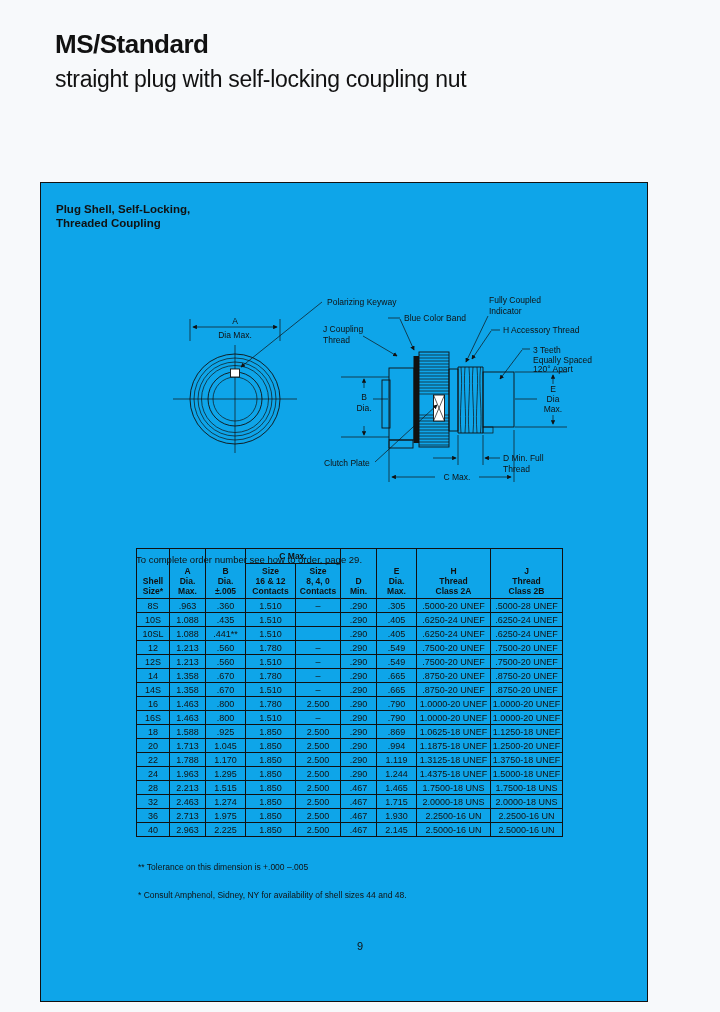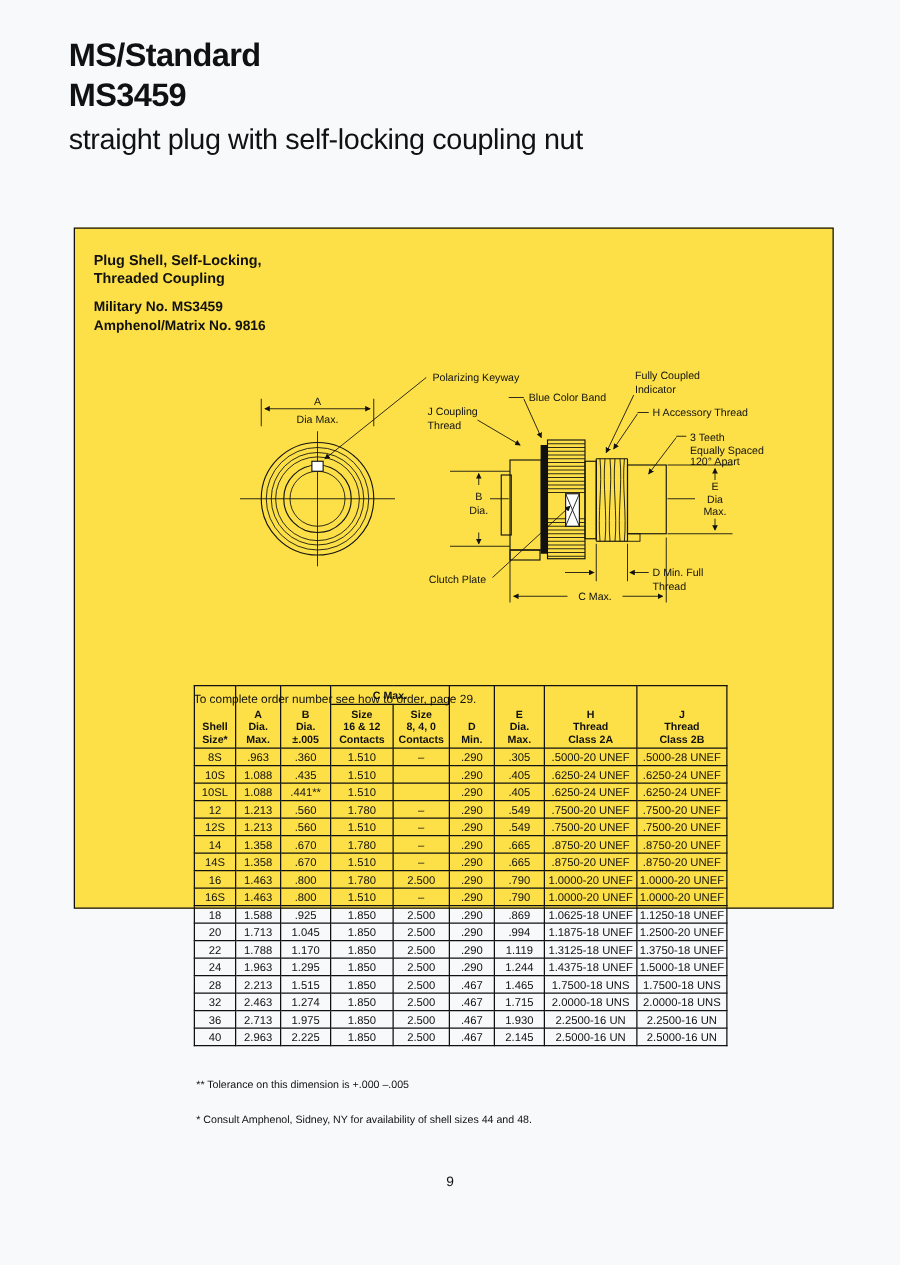--- a/index.html
+++ b/index.html
@@ -7,22 +7,22 @@
     width:720px;height:1012px;position:relative;
     background:#f7f9fb;color:#111;
     font-family:"Liberation Sans", sans-serif;
     -webkit-font-smoothing:antialiased;
   }
   .titleblock{position:absolute;left:55px;top:28px;width:600px;}
   .title-line{font-size:26px;font-weight:bold;line-height:32px;letter-spacing:-0.5px;}
   .subtitle{font-size:23px;font-weight:normal;line-height:30px;margin-top:4px;letter-spacing:-0.3px;}
 
   .mainbox{
-    position:absolute;left:59px;top:182px;width:608px;height:545px;
-    background:#fde047;border:1.5px solid #111;box-sizing:border-box;
+    position:absolute;left:40px;top:182px;width:608px;height:820px;
+    background:#0ea5e9;border:1.5px solid #111;box-sizing:border-box;
   }
   .panel-head{position:absolute;left:15px;top:19px;font-size:11.5px;font-weight:bold;line-height:14px;}
   .panel-mil{position:absolute;left:15px;top:56px;font-size:11px;font-weight:bold;line-height:15px;}
 
   .diagram{position:absolute;left:0;top:102px;width:608px;height:255px;}
   .diagram svg{display:block;}
   .diagram text{font-family:"Liberation Sans",sans-serif;font-size:8.5px;fill:#111;}
   .diagram .shape{fill:none;stroke:#111;stroke-width:0.9;}
   .diagram .thin{fill:none;stroke:#111;stroke-width:0.7;}
   .diagram .solidband{fill:#111;stroke:none;}
@@ -46,33 +46,28 @@
   .fn1{top:666px;margin-top:40px;}
   .fn2{top:678px;}
 
   .pagenum{position:absolute;left:0;top:940px;width:720px;text-align:center;font-size:11px;}
 </style>
 </head>
 <body>
 
 <div class="titleblock">
   <div class="title-line">MS/Standard</div>
-  <div class="title-line">MS3459</div>
   <div class="subtitle">straight plug with self-locking coupling nut</div>
 </div>
 
 <div class="mainbox">
 
   <div class="panel-head">
     <div>Plug Shell, Self-Locking,</div>
     <div>Threaded Coupling</div>
-  </div>
-  <div class="panel-mil">
-    <div>Military No. MS3459</div>
-    <div>Amphenol/Matrix No. 9816</div>
   </div>
 
   <div class="diagram">
   <svg width="608" height="255" viewBox="0 0 608 255" xmlns="http://www.w3.org/2000/svg">
     <defs>
       <marker id="arr" viewBox="0 0 10 10" refX="8.5" refY="5" markerWidth="6.5" markerHeight="6.5" orient="auto-start-reverse">
         <path d="M0,0 L10,5 L0,10 z" fill="#111"></path>
       </marker>
     </defs>
 

